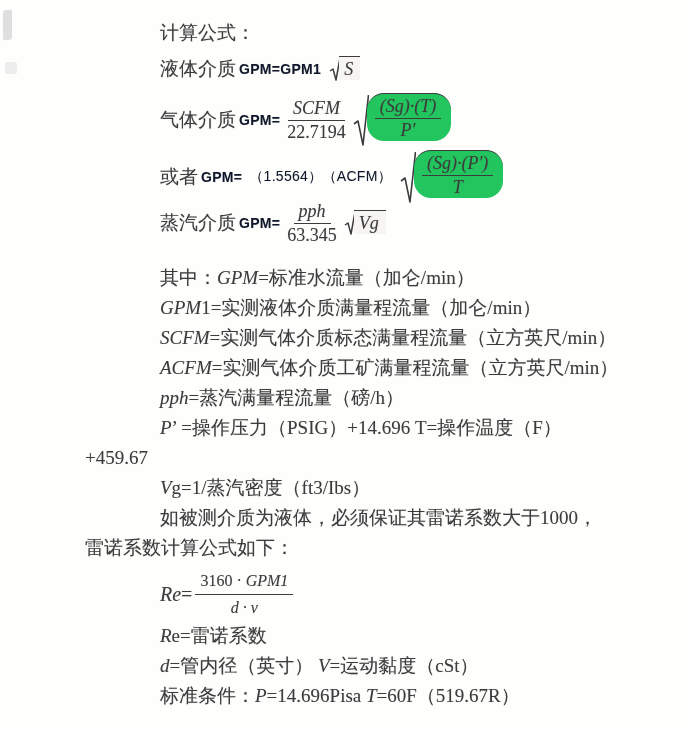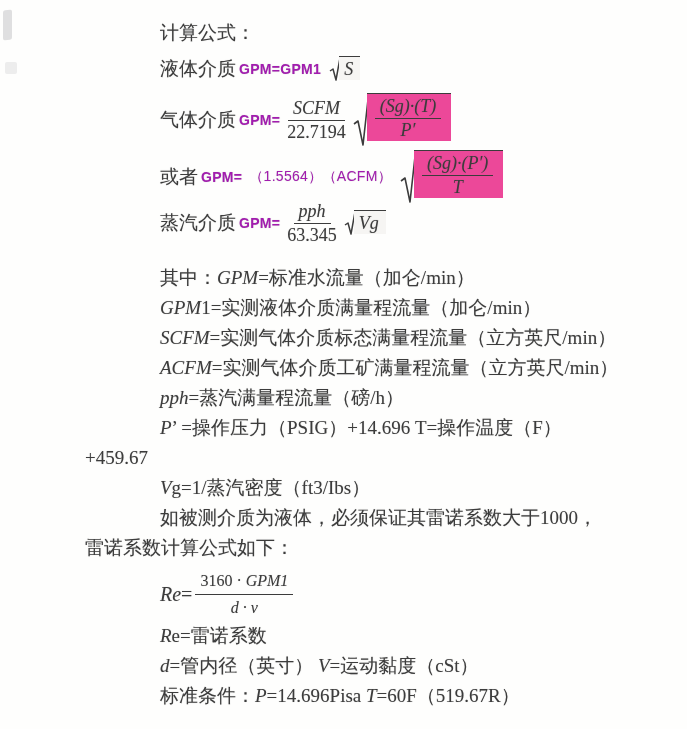--- a/index.html
+++ b/index.html
@@ -19,34 +19,34 @@
   .title{line-height:28px;white-space:nowrap;}
   
   .f-row{display:flex;align-items:center;white-space:nowrap;}
   .f-liquid{margin-top:6px;height:32px;}
   .f-gas{margin-top:6px;height:58px;}
   .f-alt{margin-top:4px;height:48px;}
   .f-steam{height:44px;}
   .f-re{margin-top:6px;height:50px;font-size:20px;}
   .lead{
     font-family:"Liberation Sans","DejaVu Sans",sans-serif;
-    font-size:14px;font-weight:bold;color:#a21caf;
+    font-size:14px;font-weight:bold;color:#0f172a;
     letter-spacing:.3px;margin:0 4px 0 3px;
   }
   .fi{font-family:"Liberation Serif",serif;font-style:italic;}
   .fn{font-style:normal;}
   .frac{display:inline-flex;flex-direction:column;align-items:center;
         vertical-align:middle;line-height:21px;font-size:18px;margin:0 3px;}
   .frac .num{padding:0 5px 1px;border-bottom:1.5px solid #3c3c3c;}
   .frac .den{padding-top:1px;}
   .sqrt{display:inline-flex;align-items:flex-start;margin-left:4px;}
   .sqrt svg{flex:0 0 auto;display:block;}
   .rbody{border-top:1.7px solid #3c3c3c;margin-left:-2px;padding:2px 7px 0 5px;
          display:inline-flex;align-items:center;font-size:18px;}
-  .shade{background:#ec4899;}
+  .shade{background:#22c55e;border-radius:17px;}
   .shade-light{background:#f6f5f3;}
   
   .defs-a{margin-top:18px;}
   .defs-b{margin-top:2px;}
   .def-line{line-height:30px;margin-left:75px;white-space:nowrap;}
   .def-line.flush{margin-left:0;}
   .seg-i{font-style:italic;}
   
   .artifact{position:absolute;background:rgba(115,115,122,0.22);border-radius:2px;}
   .artifact.a1{left:3px;top:10px;width:9px;height:30px;transform:skewY(-6deg);}

